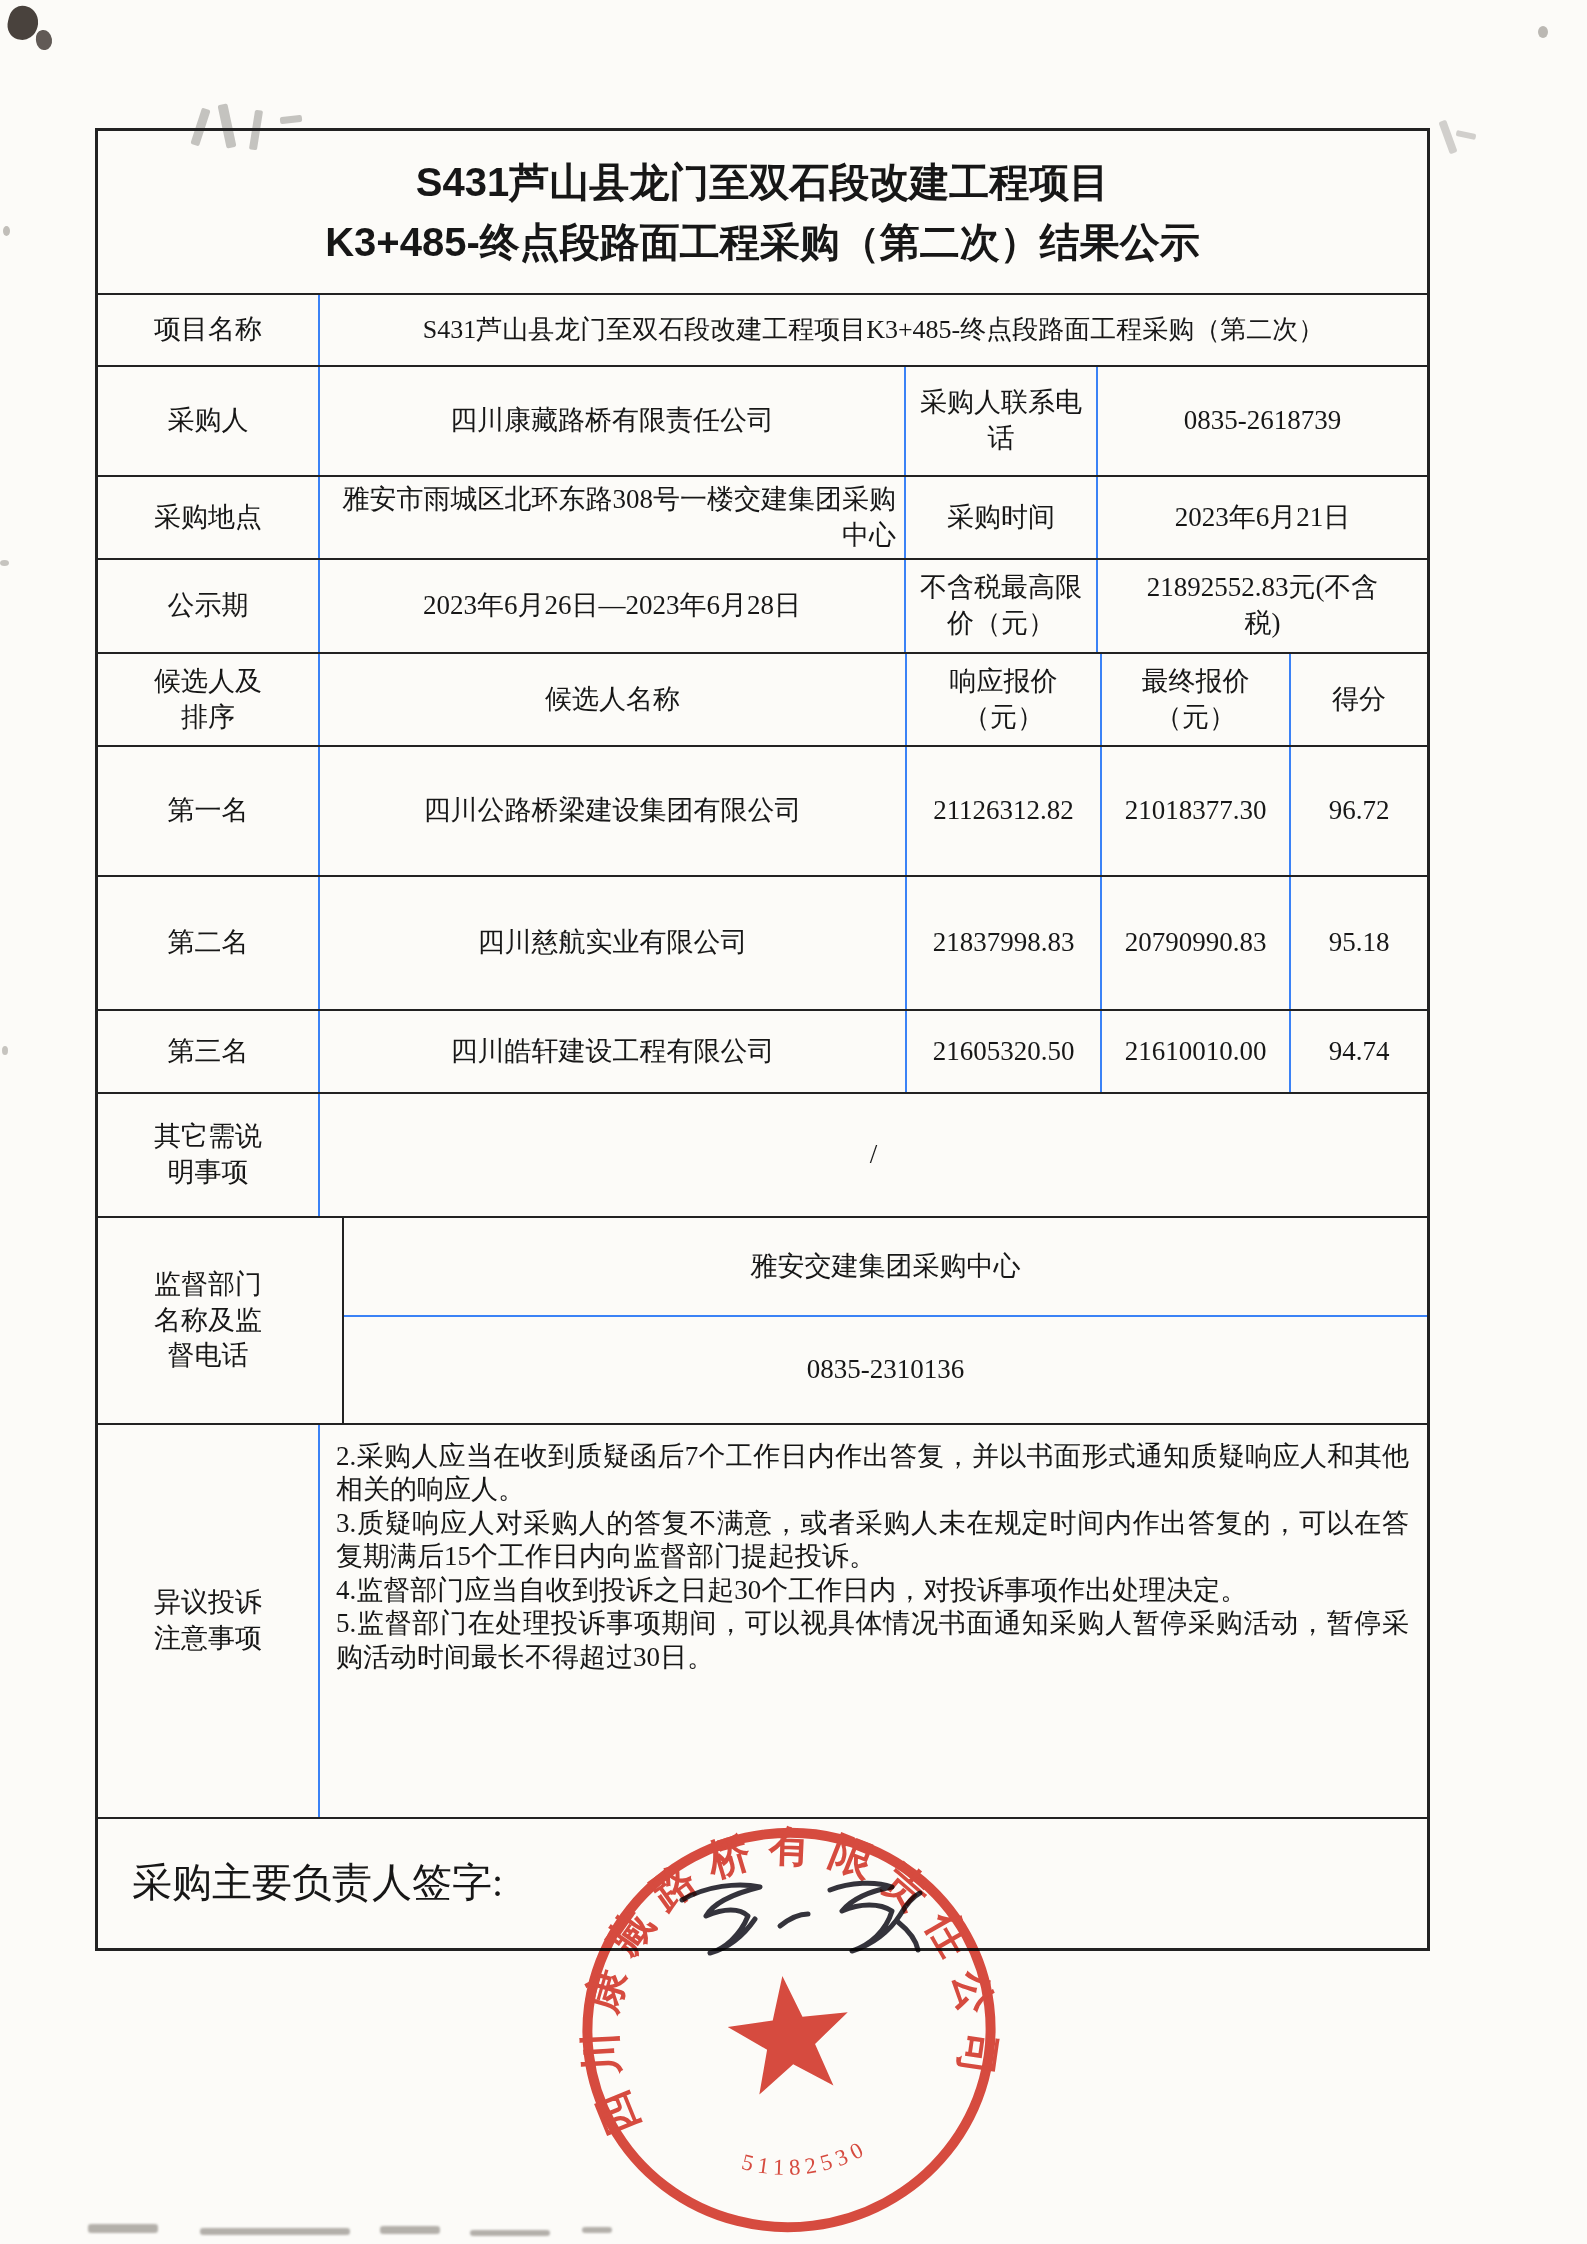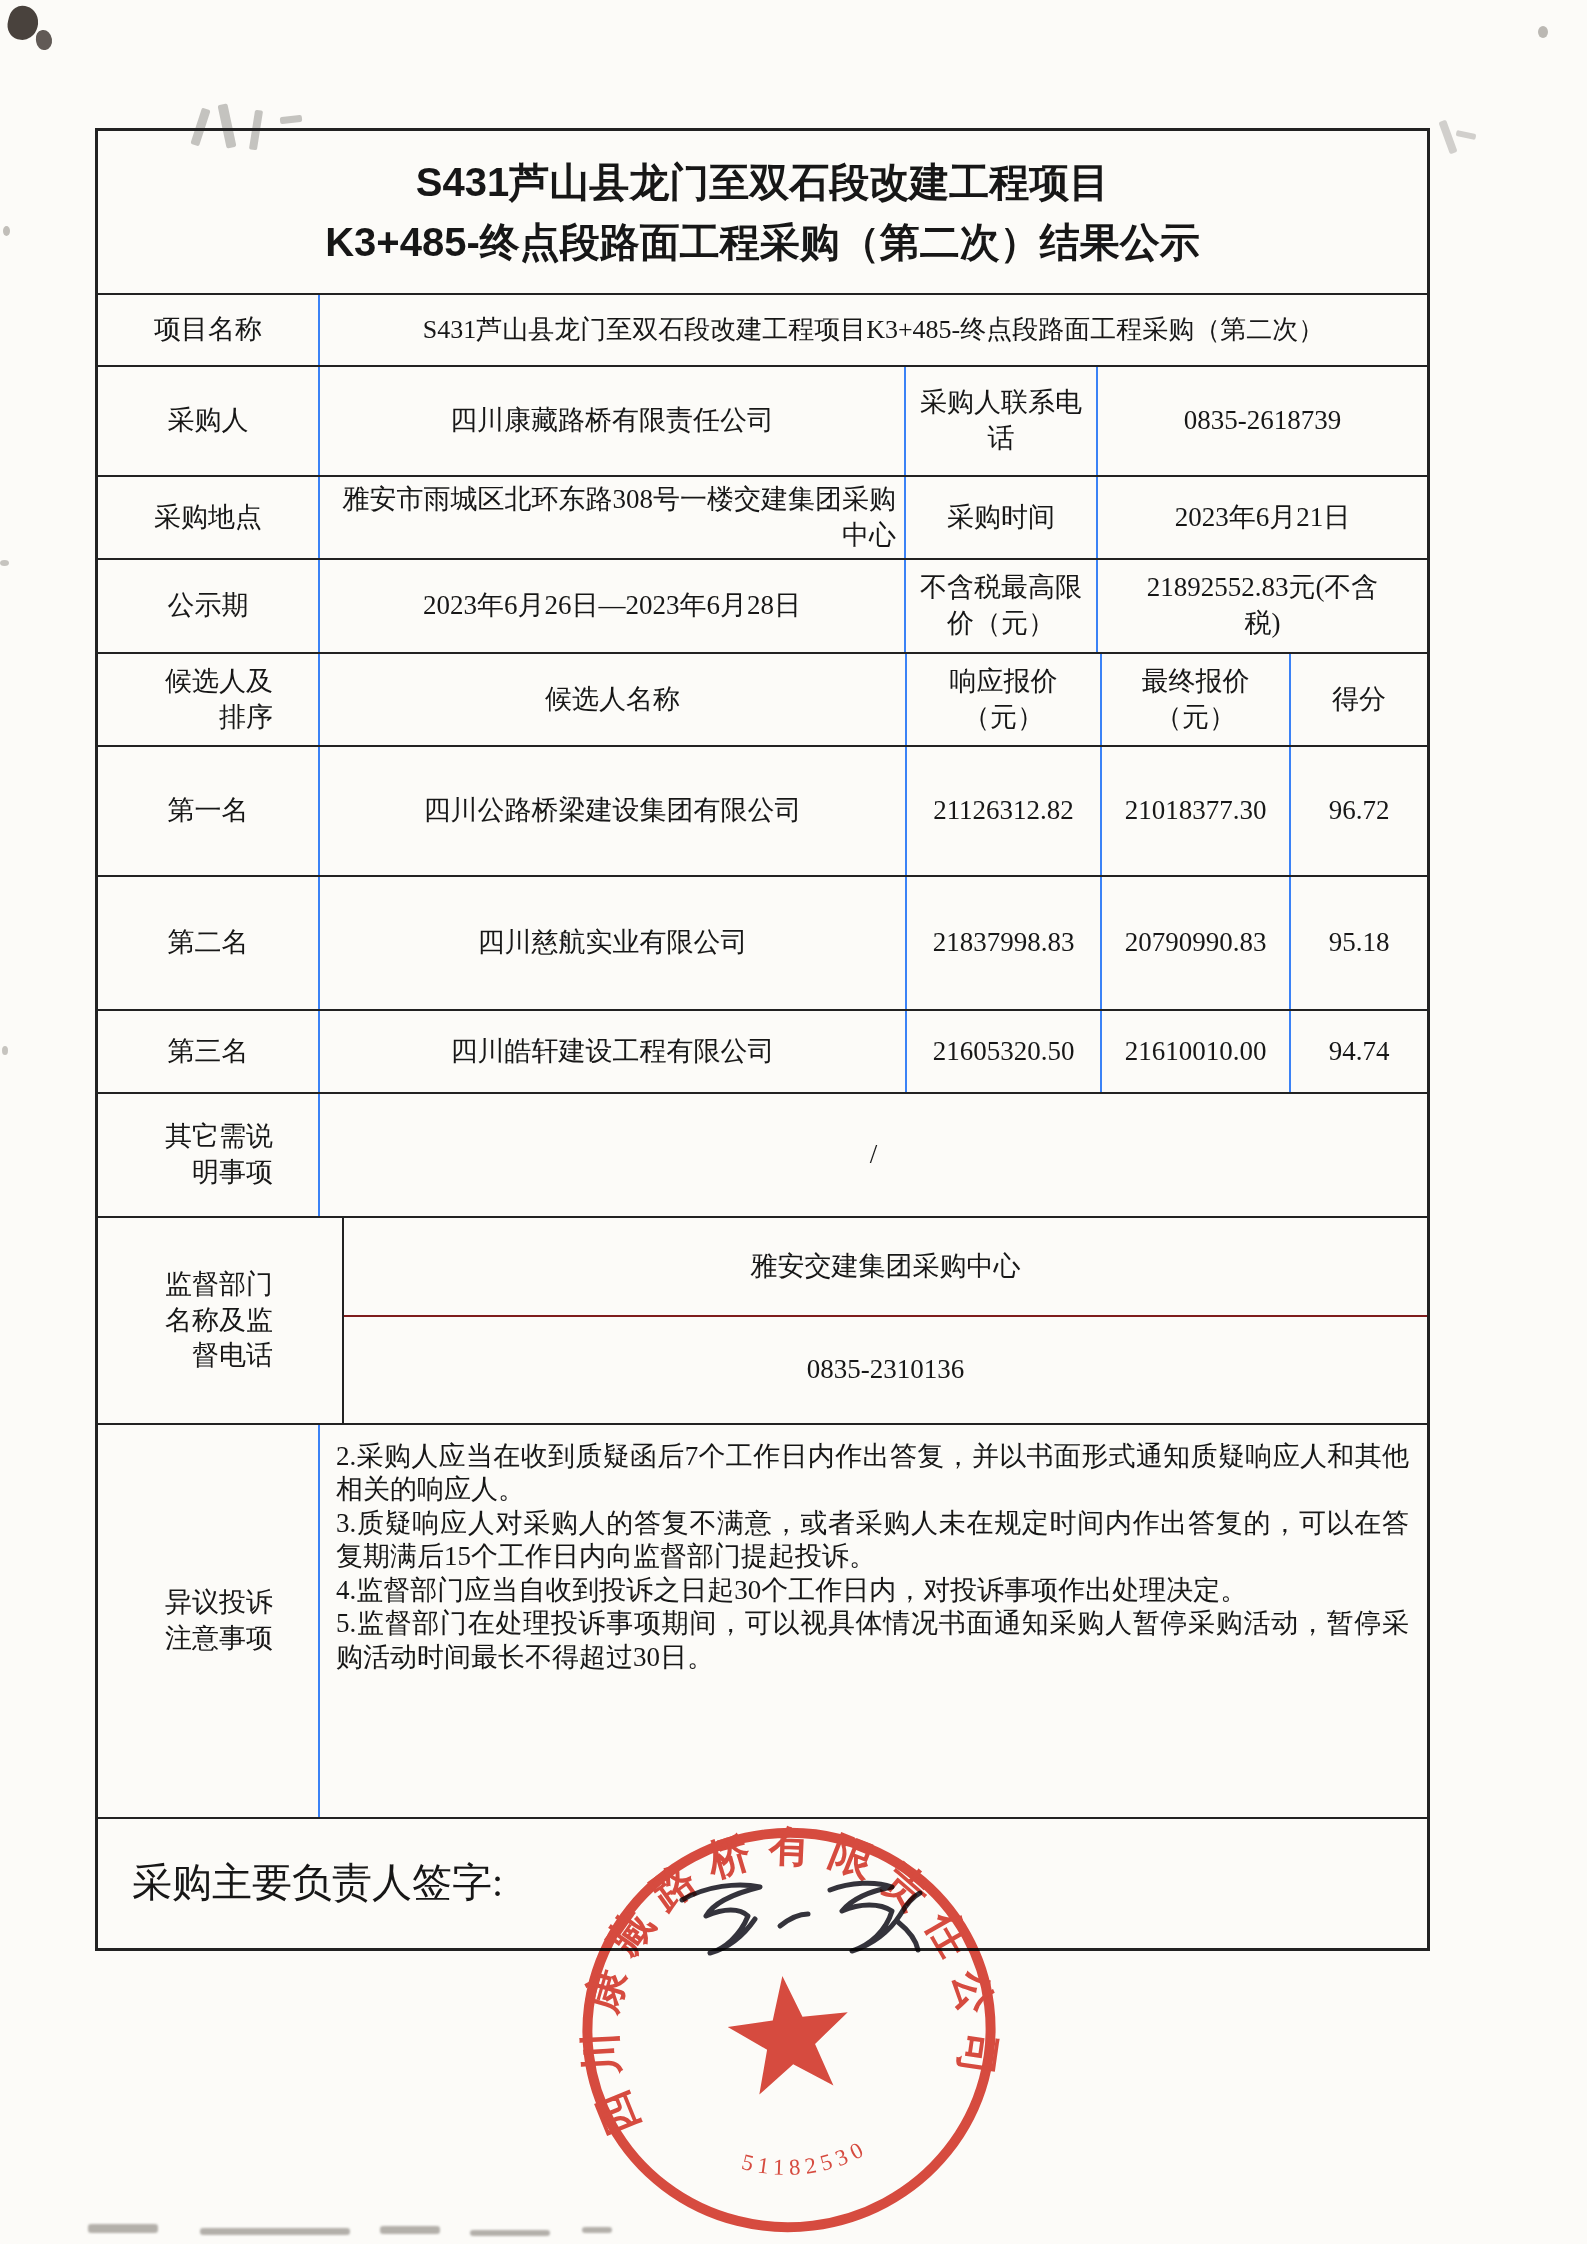--- a/index.html
+++ b/index.html
@@ -13,21 +13,21 @@
     border:3px solid #222; box-sizing:border-box; background:transparent;
   }
   .row { display:flex; border-top:2px solid #222; }
   .row.first { border-top:none; }
   .cell {
     display:flex; align-items:center; justify-content:center;
     text-align:center; box-sizing:border-box; padding:2px 8px;
     font-size:27px; line-height:1.32;
   }
   .bl { border-left:2px solid #3b82f6; }
-  .lab { width:220px; flex:none; padding:2px 45px;text-align:right; }
+  .lab { width:220px; flex:none; padding:2px 45px; }
   .v-left { justify-content:flex-start; text-align:right; padding:2px 8px; }
 
   .r-title { height:162px; flex-direction:column; justify-content:center; align-items:center;
              font-family:"Liberation Sans", sans-serif; font-weight:bold; font-size:40px; line-height:1.5; }
   .r-proj  { height:70px; }
   .r-buyer { height:108px; }
   .r-loc   { height:81px; }
   .r-pub   { height:92px; }
   .r-head  { height:91px; }
   .r-c1    { height:128px; }
@@ -41,21 +41,21 @@
   .col-v1 { width:586px; flex:none; }
   .col-k  { width:192px; flex:none; padding:2px 8px; }
   .col-v2 { flex:1; }
   .col-price-pad { padding:2px 40px; }
   .col-name { width:587px; flex:none; }
   .col-p1 { width:195px; flex:none; }
   .col-p2 { width:189px; flex:none; }
   .col-score { flex:1; }
 
   .sup-right { flex:1; display:flex; flex-direction:column; border-left:2px solid #222; }
-  .sup-a { height:99px; border-bottom:2px solid #7f1d1d; }
+  .sup-a { height:99px; border-bottom:2px solid #3b82f6; }
   .sup-b { flex:1; }
 
   .notice-cell { flex:1; flex-direction:column; align-items:stretch; justify-content:flex-start;
                  padding:15px 18px 0 16px; text-align:justify; font-size:27px; line-height:1.24; }
   .notice-cell div { text-align:justify; }
 
   .sign-cell { flex:1; justify-content:flex-start; padding-left:34px; font-size:40px; }
 
   .seal { position:absolute; left:568px; top:1812px; width:442px; height:436px;
           transform:rotate(-7deg); opacity:.9; mix-blend-mode:multiply; }

